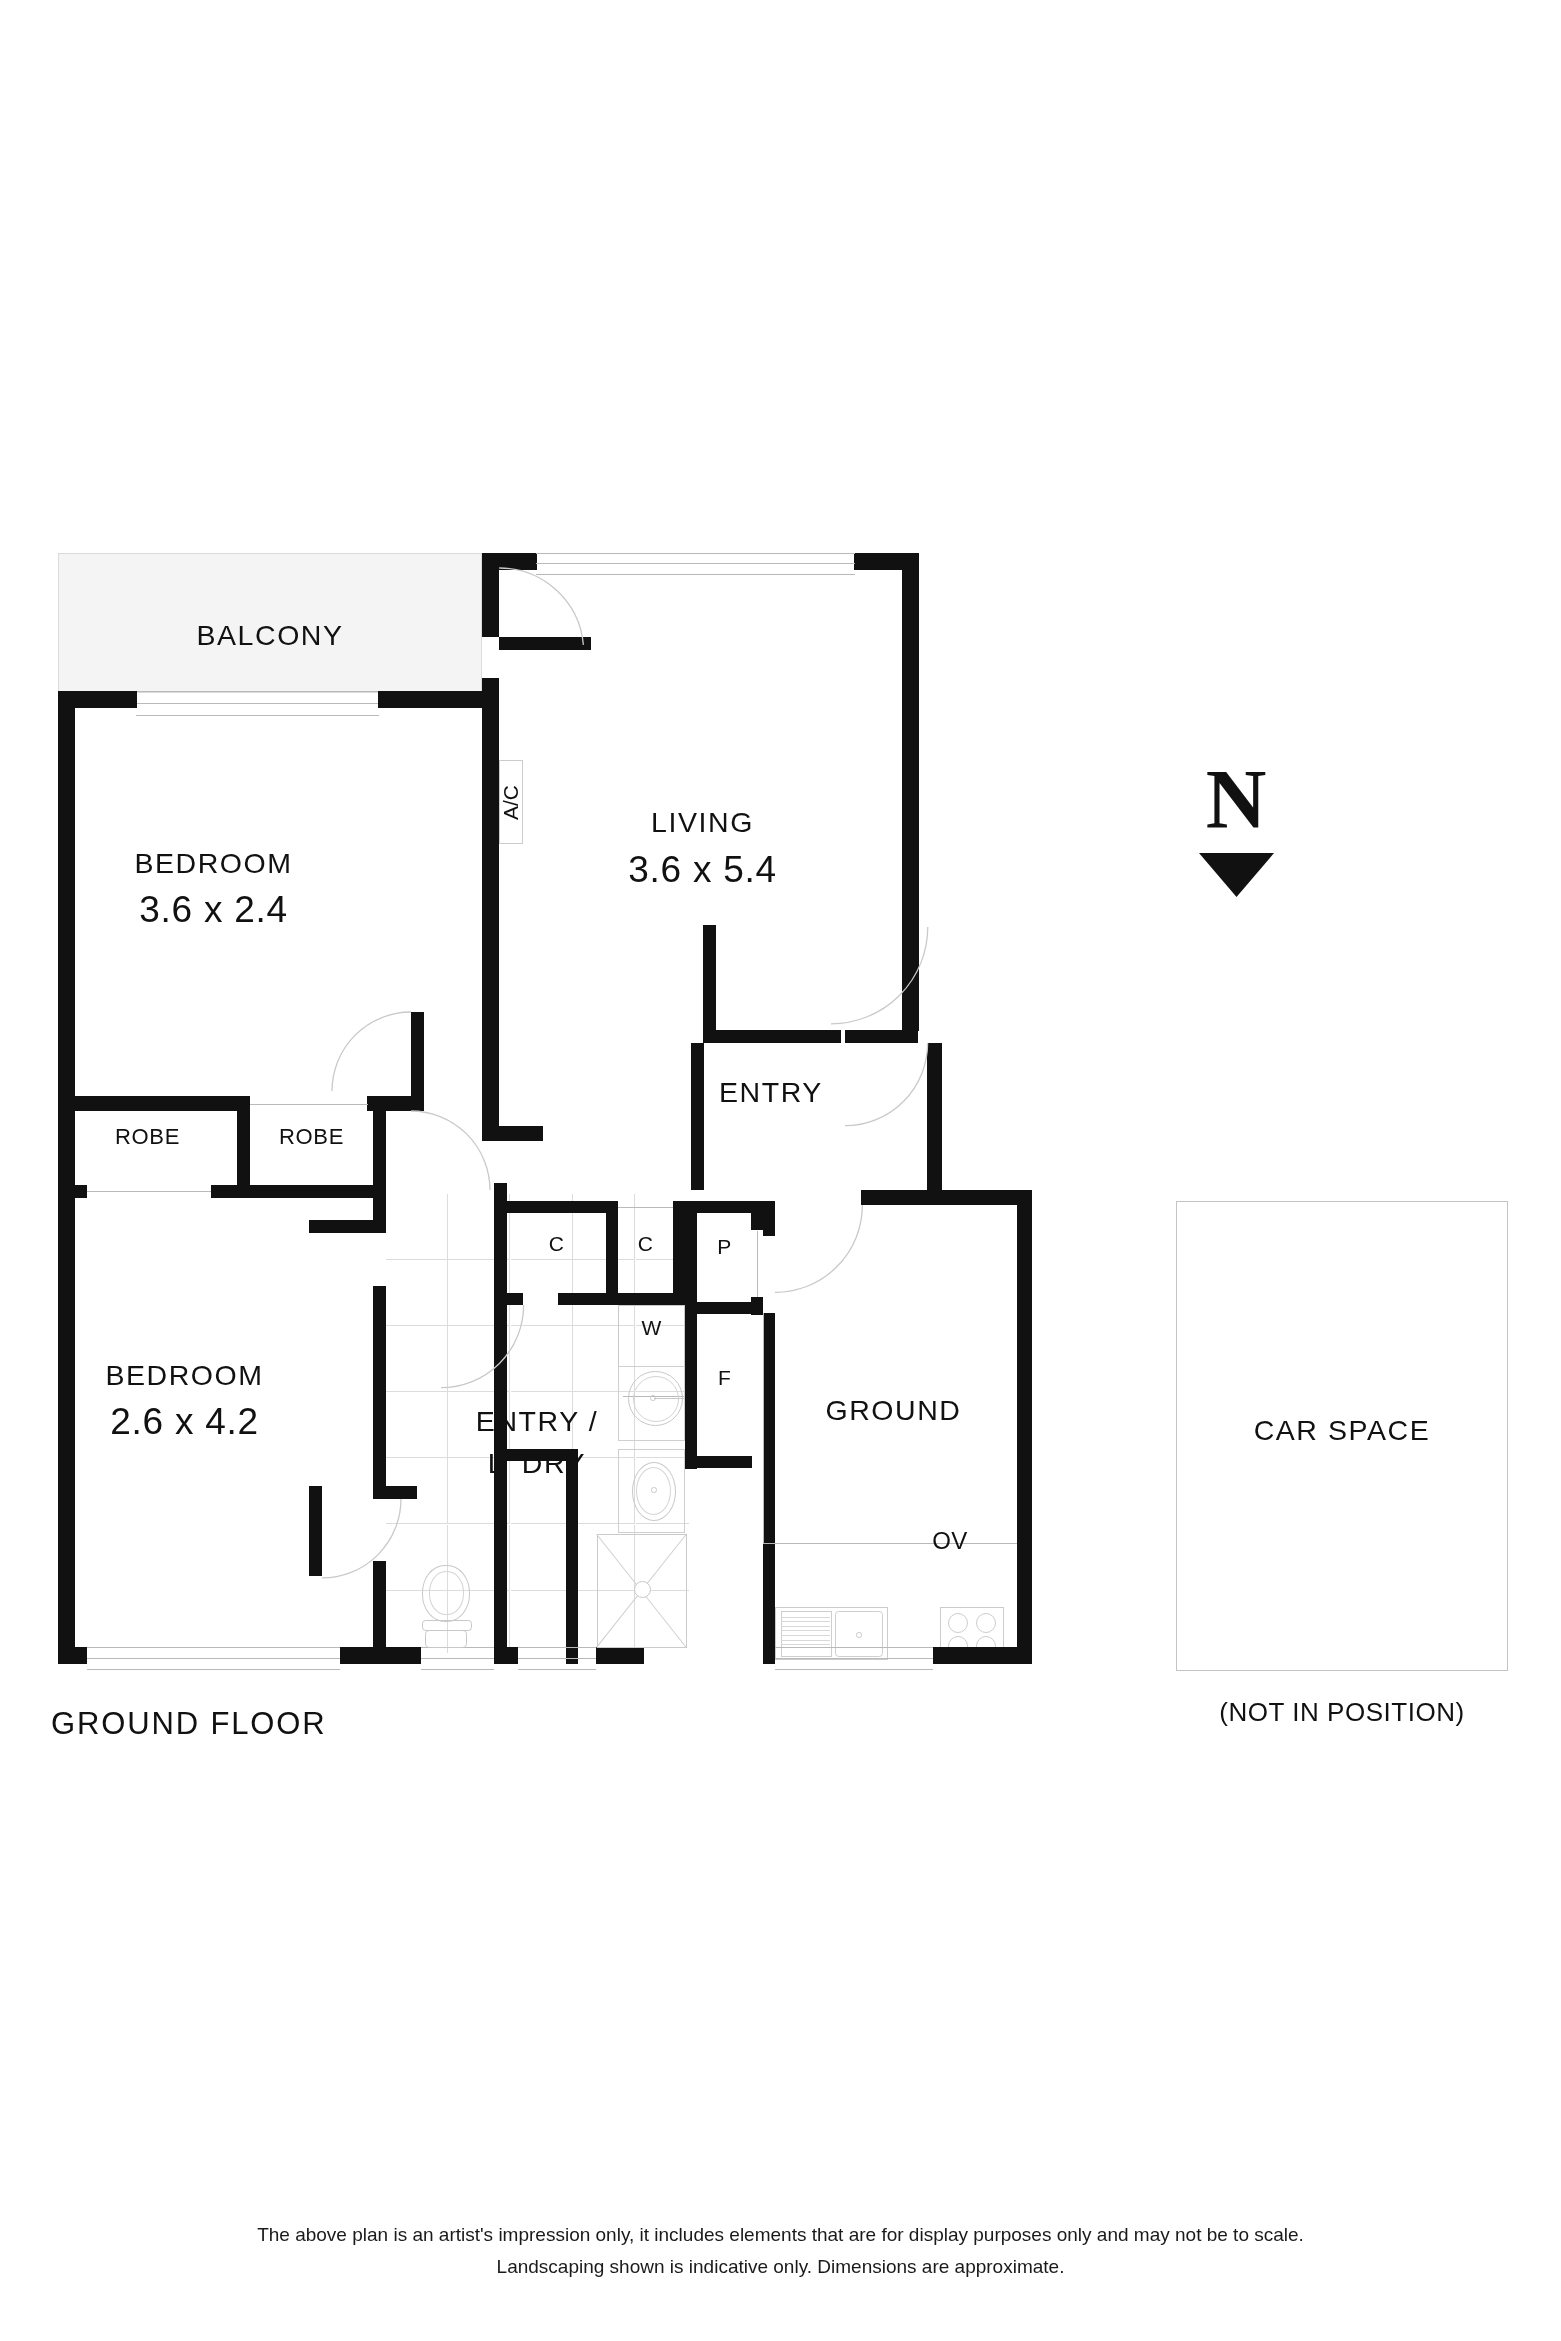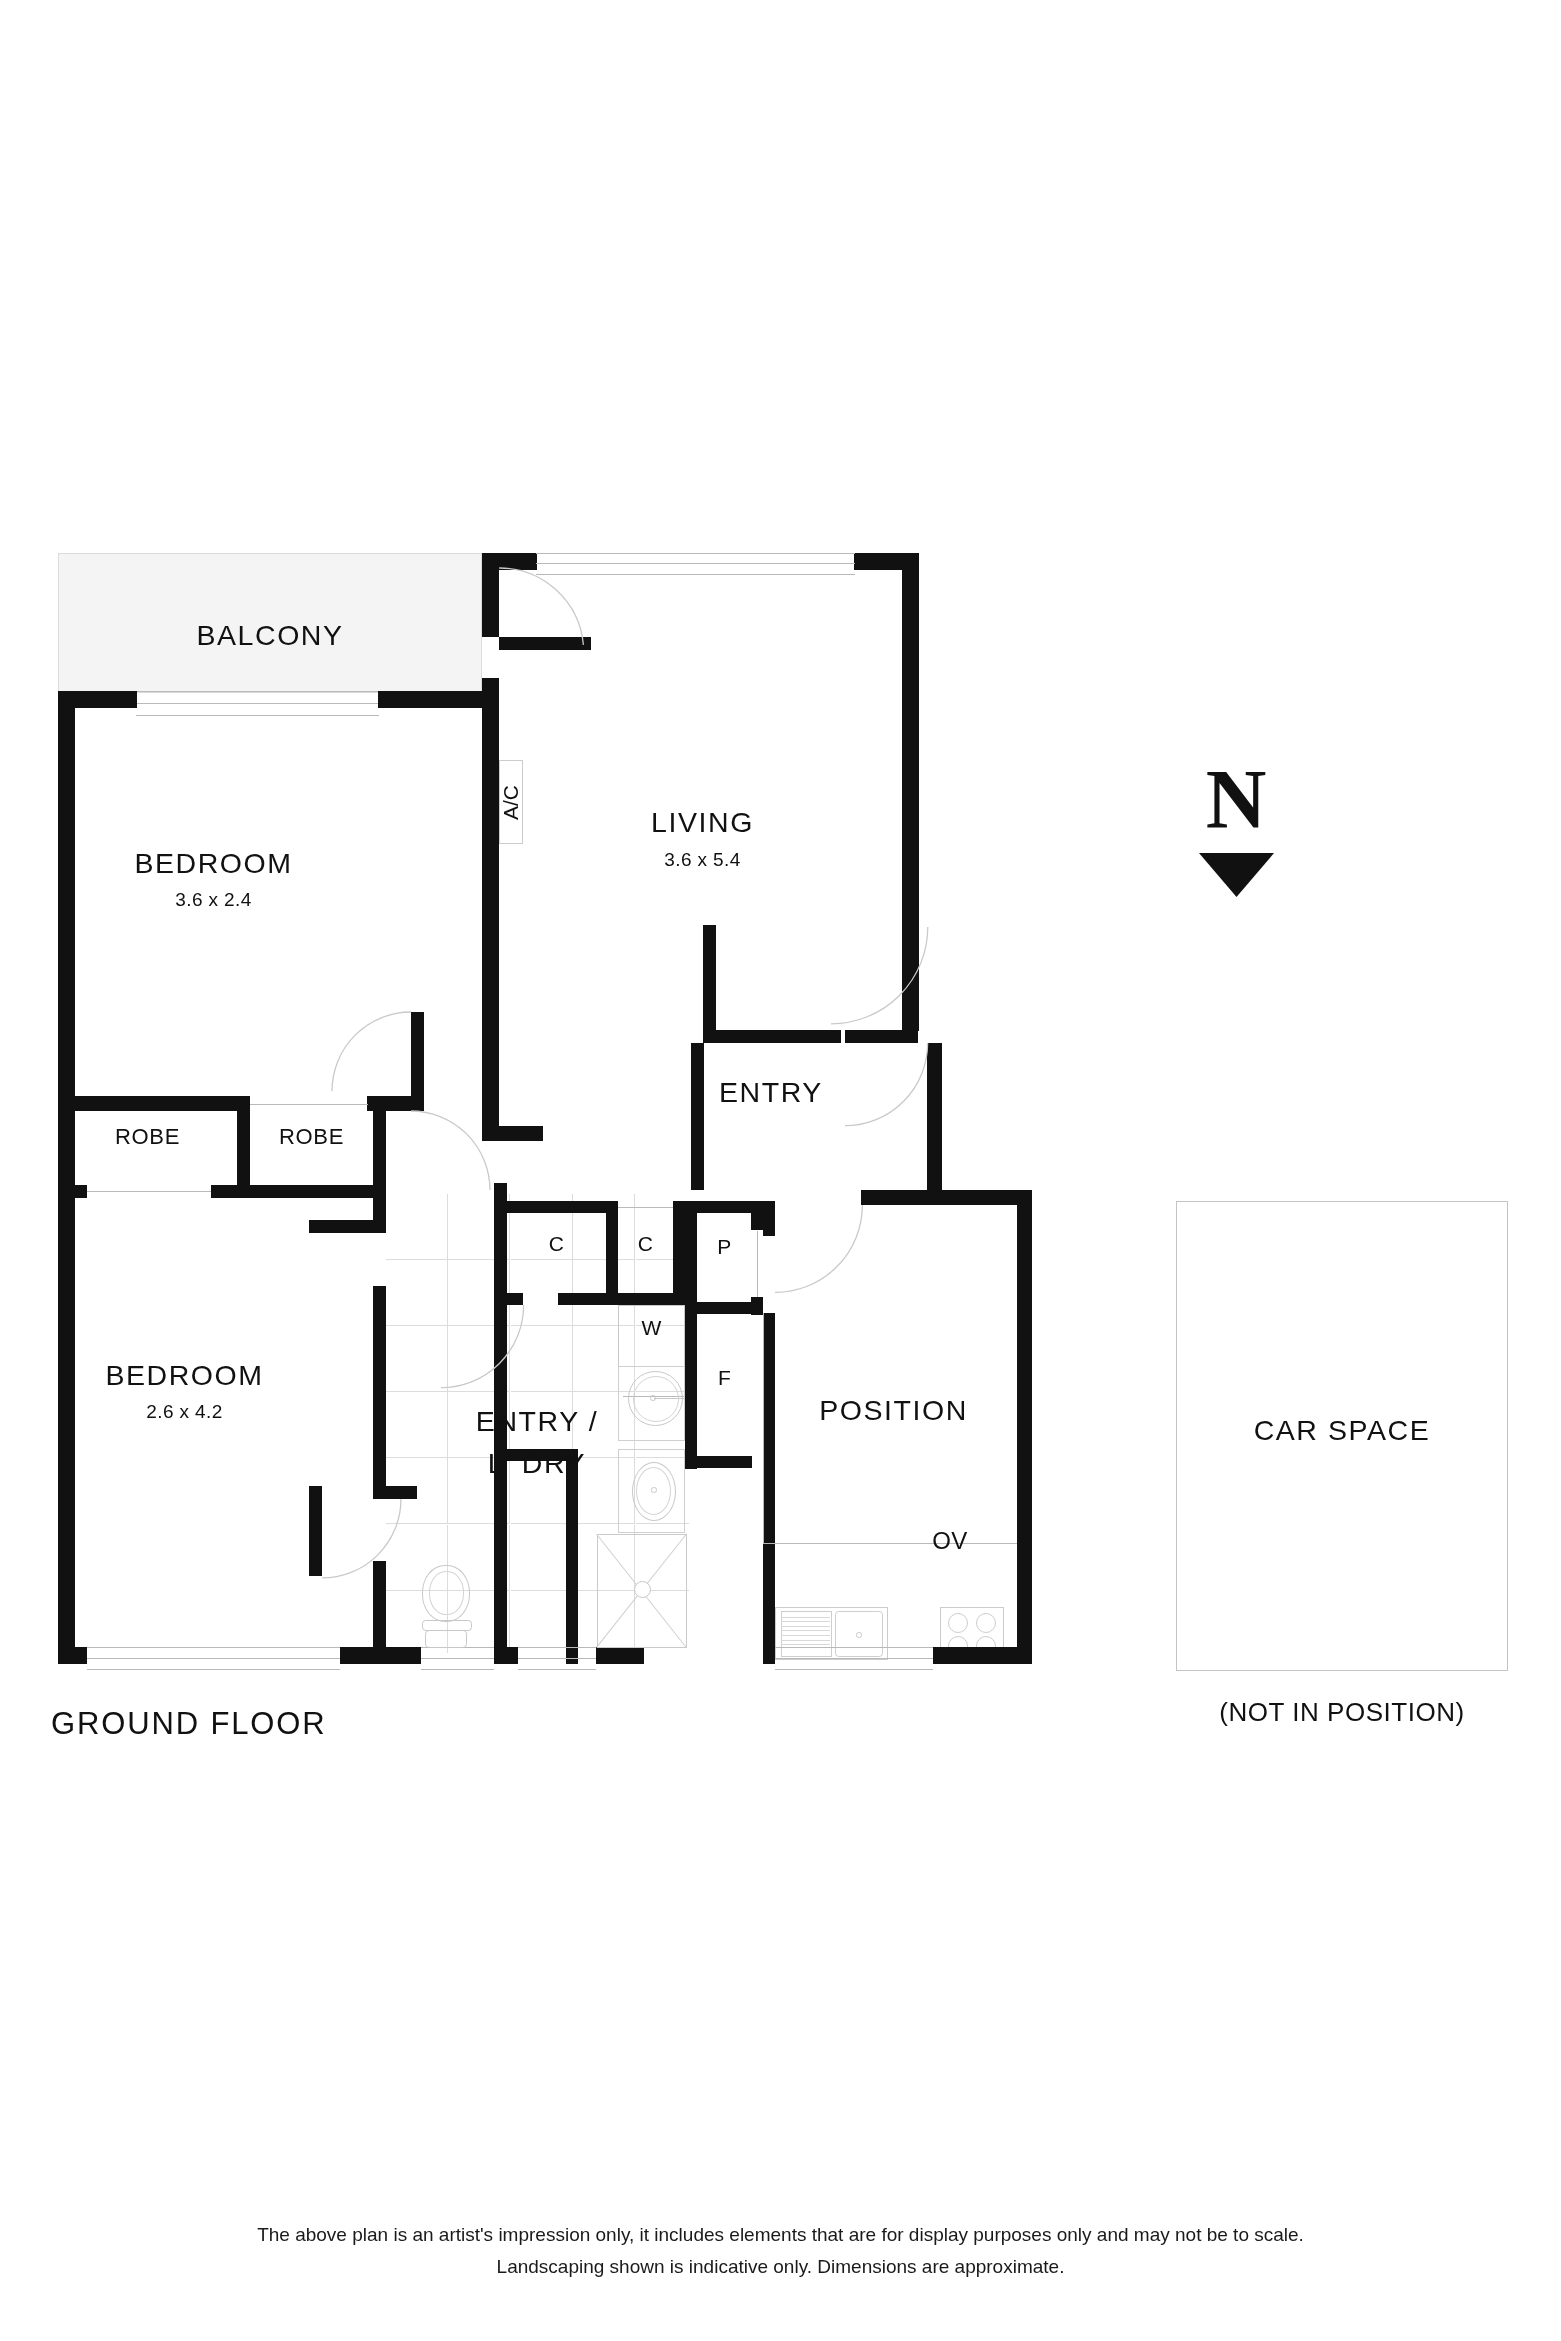--- a/index.html
+++ b/index.html
@@ -43,21 +43,21 @@
     font-weight: 300;
     letter-spacing: 0.02em;
     white-space: nowrap;
     text-align: center;
   }
   .room-name {
     font-size: 28.5px;
     letter-spacing: 0.055em;
   }
   .room-dim {
-    font-size: 19px;
+    font-size: 37px;
     letter-spacing: 0.02em;
   }
   .small-lbl {
     font-size: 22px;
     letter-spacing: 0.03em;
   }
   .tiny-lbl {
     font-size: 21px;
   }
   .balcony-fill {
@@ -377,21 +377,21 @@
   <div class="label room-dim" style="left:55px; top:889px; width:317px;">3.6 x 2.4</div>
 
   <div class="label room-name" style="left:26px; top:1359px; width:317px;">BEDROOM</div>
   <div class="label room-dim" style="left:26px; top:1401px; width:317px;">2.6 x 4.2</div>
 
   <div class="label room-name" style="left:542px; top:806px; width:321px;">LIVING</div>
   <div class="label room-dim" style="left:542px; top:849px; width:321px;">3.6 x 5.4</div>
 
   <div class="label room-name" style="left:670px; top:1076px; width:202px;">ENTRY</div>
 
-  <div class="label room-name" style="left:781px; top:1394px; width:225px;">POSITION</div>
+  <div class="label room-name" style="left:781px; top:1394px; width:225px;">GROUND</div>
 
   <div class="label room-name" style="left:450px; top:1405px; width:174px;">ENTRY /</div>
   <div class="label room-name" style="left:450px; top:1447px; width:174px;">L' DRY</div>
 
   <div class="label small-lbl" style="left:58px; top:1124px; width:179px;">ROBE</div>
   <div class="label small-lbl" style="left:250px; top:1124px; width:123px;">ROBE</div>
 
   <div class="vert-lbl" style="left:498px; top:795px; width:26px; text-align:center;">A/C</div>
 
   <div class="label tiny-lbl" style="left:507px; top:1232px; width:99px;">C</div>

